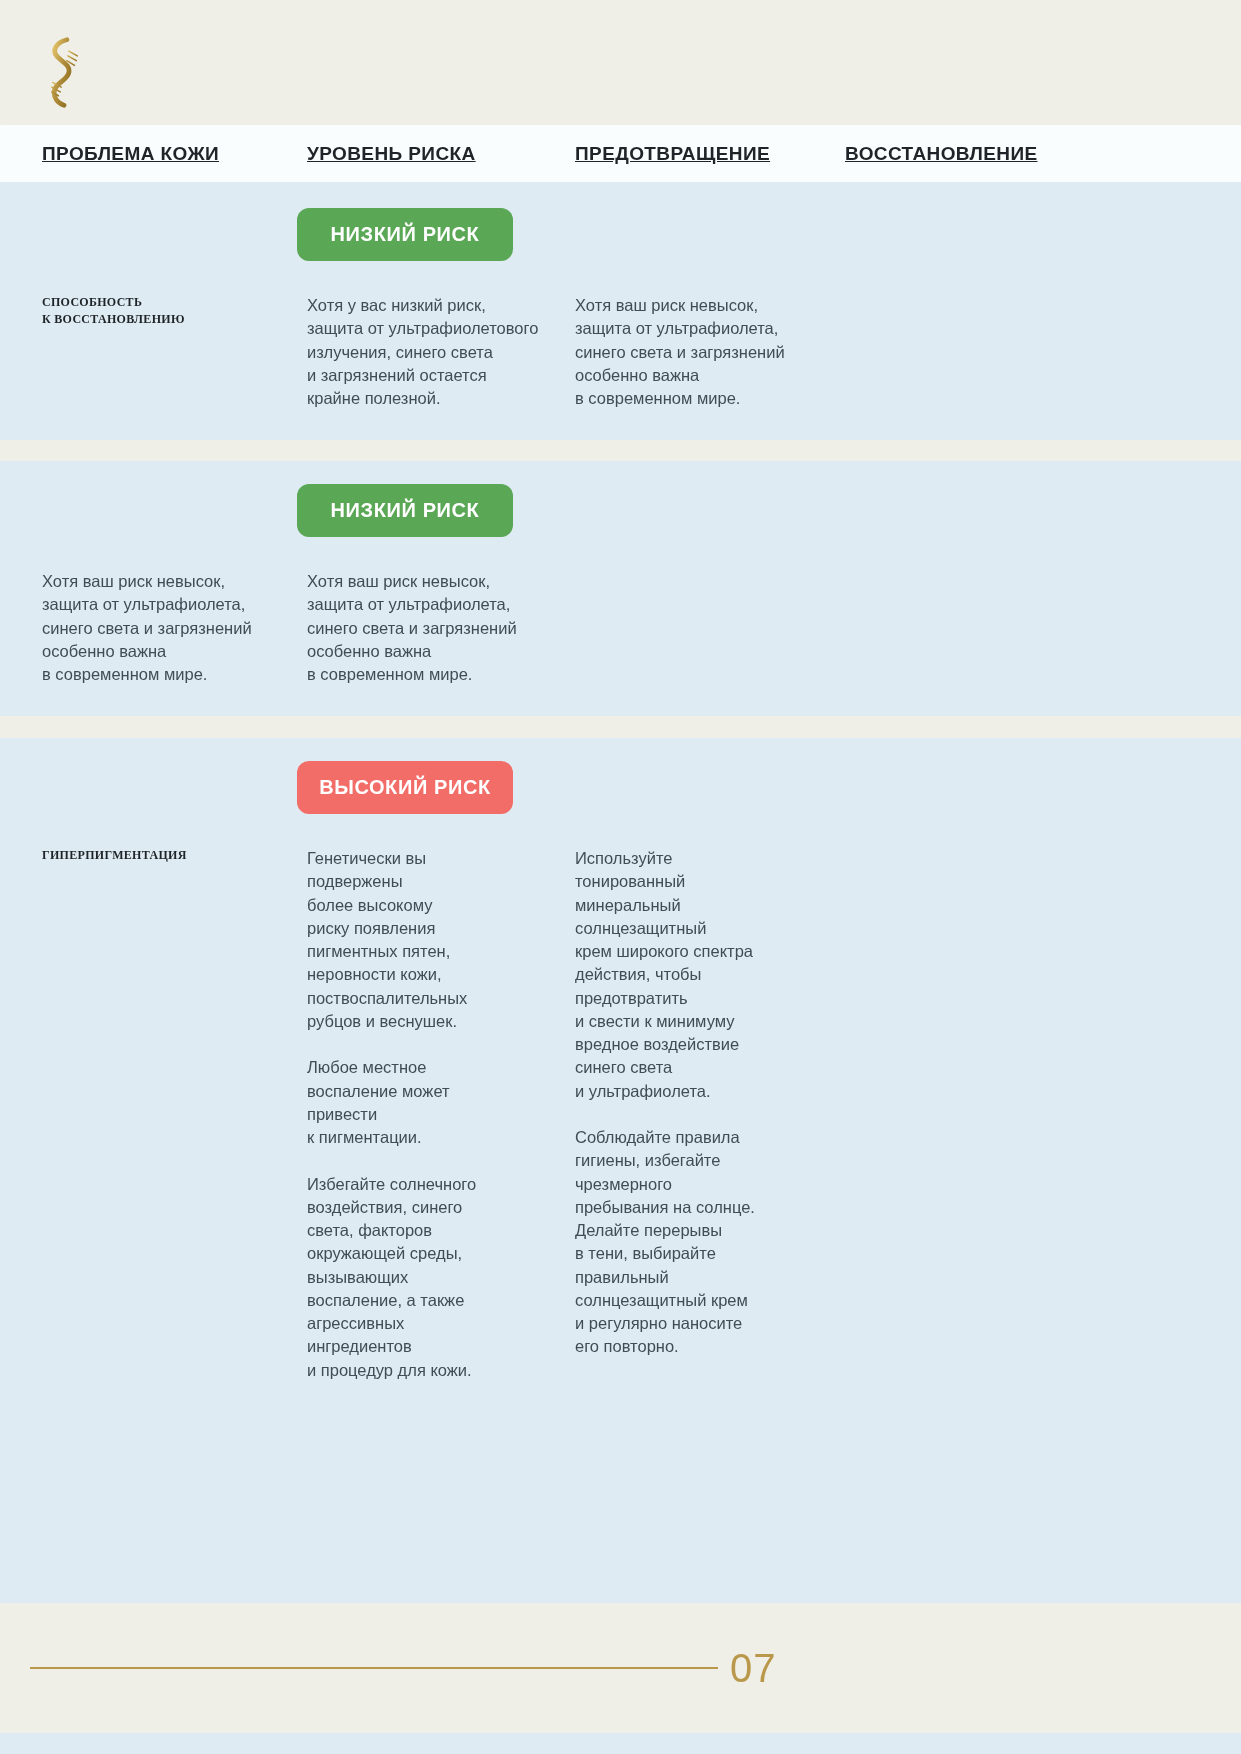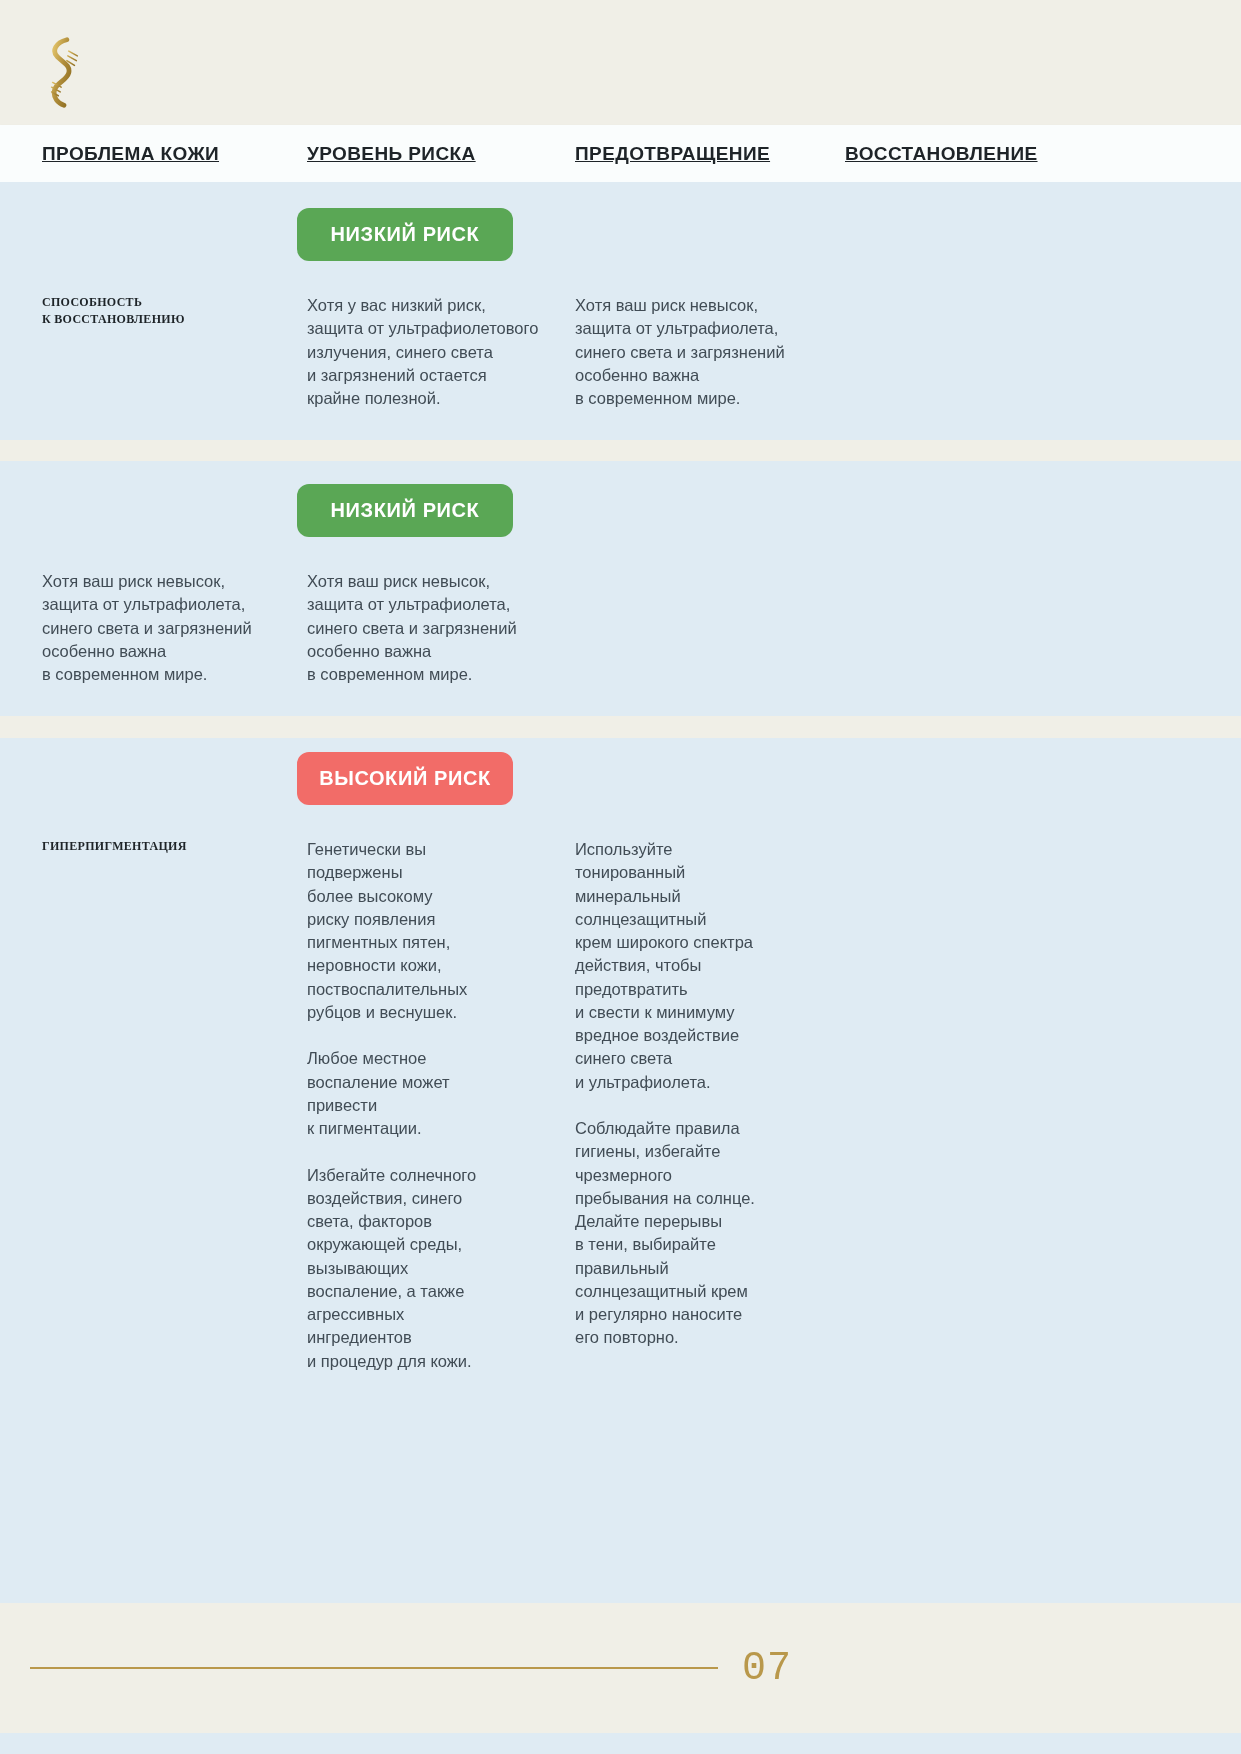--- a/index.html
+++ b/index.html
@@ -44,21 +44,21 @@
   section.row {
     background: var(--section_bg);
     overflow: hidden;
   }
   .row-1 { height: 258px; margin-top: 0; }
   .row-2 { height: 255px; margin-top: 21px; }
   .row-3 { height: 865px; margin-top: 22px; }
 
   .badge-row { padding-top: 26px; }
   .row-2 .badge-row { padding-top: 23px; }
-  .row-3 .badge-row { padding-top: 14px; }
+  .row-3 .badge-row { padding-top: 23px; }
 
   .badge {
     grid-column: 2;
     width: 216px;
     height: 53px;
     margin-left: -10px;
     border-radius: 12px;
     display: flex;
     align-items: center;
     justify-content: center;
@@ -101,22 +101,22 @@
     display: flex;
     align-items: center;
     padding-left: 30px;
   }
   .footer-line {
     width: 688px;
     height: 2px;
     background: var(--gold);
   }
   .footer-num {
-    margin-left: 24px;
-    font-family: Liberation Mono, monospace;
+    margin-left: 12px;
+    font-family: Liberation Sans, sans-serif;
     font-size: 40px;
     color: var(--gold);
     letter-spacing: 1px;
   }
 
   .bottom-strip {
     position: absolute;
     left: 0; right: 0; bottom: 0;
     height: 21px;
     background: var(--section_bg);

